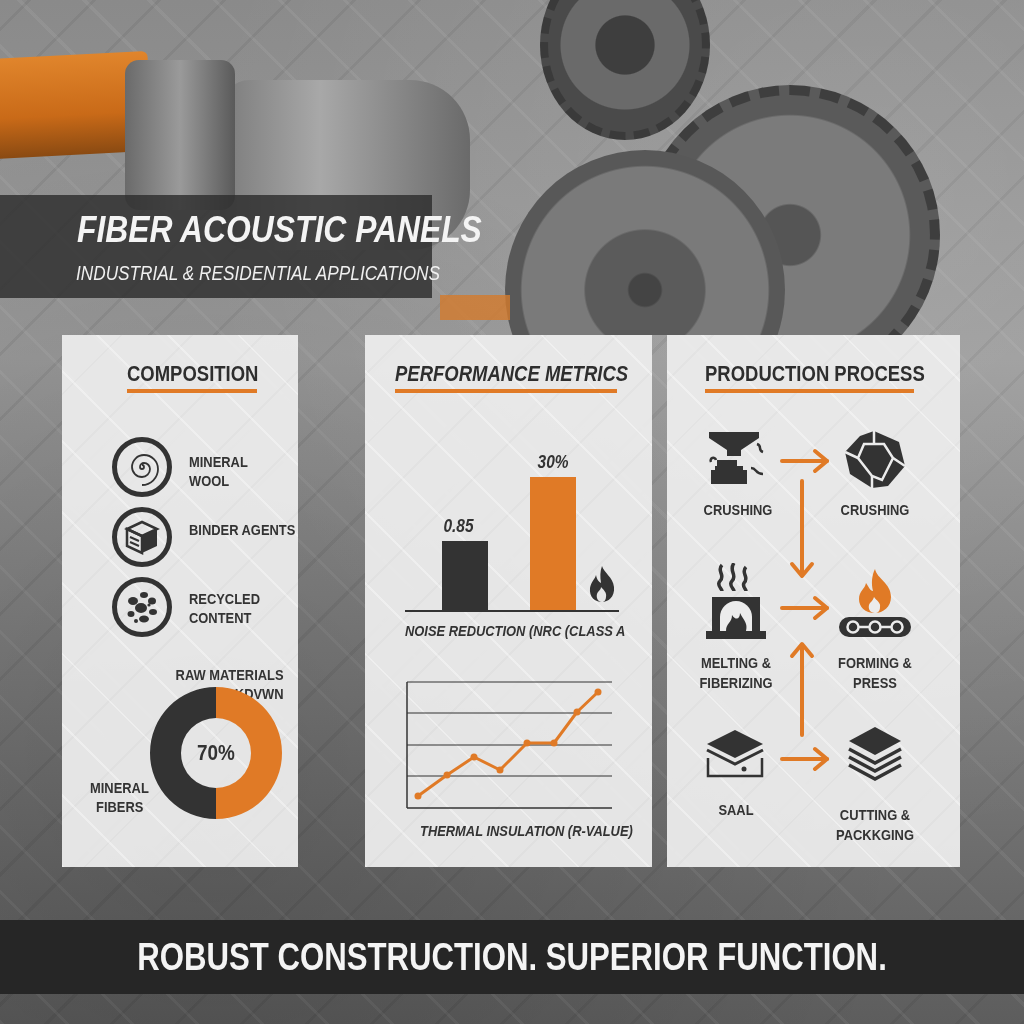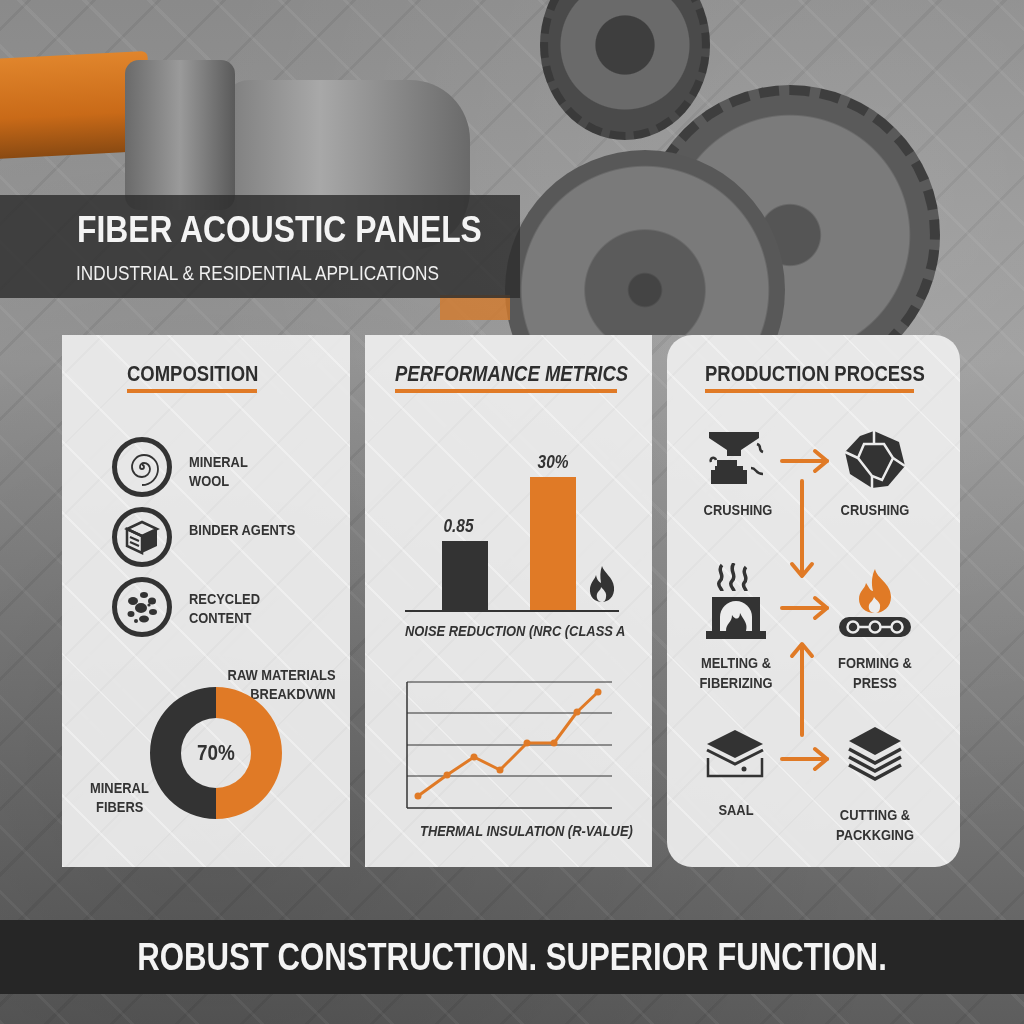--- a/index.html
+++ b/index.html
@@ -20,22 +20,23 @@
   .shaft { position: absolute; left: -10px; top: 55px; width: 160px; height: 100px; background: linear-gradient(180deg,#e0852c,#c96a18 60%,#8a4a12); border-radius: 6px; transform: rotate(-3deg); }
   .coupling { position: absolute; left: 125px; top: 60px; width: 110px; height: 150px; background: linear-gradient(90deg,#6a6a6a,#9a9a9a 50%,#5a5a5a); border-radius: 14px; }
   .housing { position: absolute; left: 220px; top: 80px; width: 250px; height: 170px; background: linear-gradient(90deg,#7b7b7b,#a8a8a8 40%,#6a6a6a); border-radius: 30px 60px 60px 30px; }
   .gear { position: absolute; border-radius: 50%; }
   .gear.top { left: 540px; top: -50px; width: 170px; height: 190px; background: radial-gradient(circle,#3e3e3e 0 25%,#6a6a6a 26% 55%,#4a4a4a 56% 100%); border: 8px dashed #3a3a3a; }
   .gear.big { left: 640px; top: 85px; width: 300px; height: 300px; background: radial-gradient(circle,#555 0 15%,#7b7b7b 16% 60%,#5a5a5a 61% 100%); border: 10px dashed #3e3e3e; }
   .gear.wheel { left: 505px; top: 150px; width: 280px; height: 280px; background: radial-gradient(circle,#444 0 8%,#5b5b5b 9% 30%,#7a7a7a 31% 62%,#585858 63% 100%); }
   .rust { position: absolute; left: 440px; top: 295px; width: 70px; height: 25px; background: #d47b2c; opacity: 0.8; }
 
   .title-band {
-    position: absolute; left: 0; top: 195px; width: 520px; height: 103px;
+    position: absolute; left: 0; top: 195px; width: 432px; height: 103px;
     background: rgba(45,45,45,0.82);
+    font-style: italic;
   }
   .title-band h1 {
     position: absolute; left: 77px; top: 14px;
     font-size: 37px; font-weight: 700; color: #f4f4f4; letter-spacing: 0px;
     font-family: "Liberation Sans Narrow", "Liberation Sans", sans-serif;
     transform: scaleX(0.86); transform-origin: left;
     white-space: nowrap;
   }
   .title-band h2 {
     position: absolute; left: 76px; top: 66px;
@@ -43,23 +44,23 @@
     transform: scaleX(0.82); transform-origin: left; white-space: nowrap;
   }
 
   .panel {
     position: absolute; top: 335px; height: 532px;
     background: rgba(236,236,236,0.95);
     background-image:
       repeating-linear-gradient(45deg, rgba(255,255,255,0.35) 0 2px, transparent 2px 50px),
       repeating-linear-gradient(-45deg, rgba(0,0,0,0.025) 0 2px, transparent 2px 50px);
   }
-  .panel.left { left: 62px; width: 288px; }
+  .panel.left { left: 62px; width: 236px; }
   .panel.mid { left: 365px; width: 287px; font-style: italic; }
-  .panel.right { left: 667px; width: 293px; border-radius: 25px; }
+  .panel.right { left: 667px; width: 293px; }
 
   .panel-head {
     position: absolute; font-size: 22px; font-weight: 700; color: #2e2e2e;
     transform: scaleX(0.84); transform-origin: left; white-space: nowrap;
   }
   .underline { position: absolute; height: 4px; background: #e07a26; }
 
   .comp-icon {
     position: absolute; width: 60px; height: 60px; border-radius: 50%;
     border: 5px solid #333; left: 50px;

